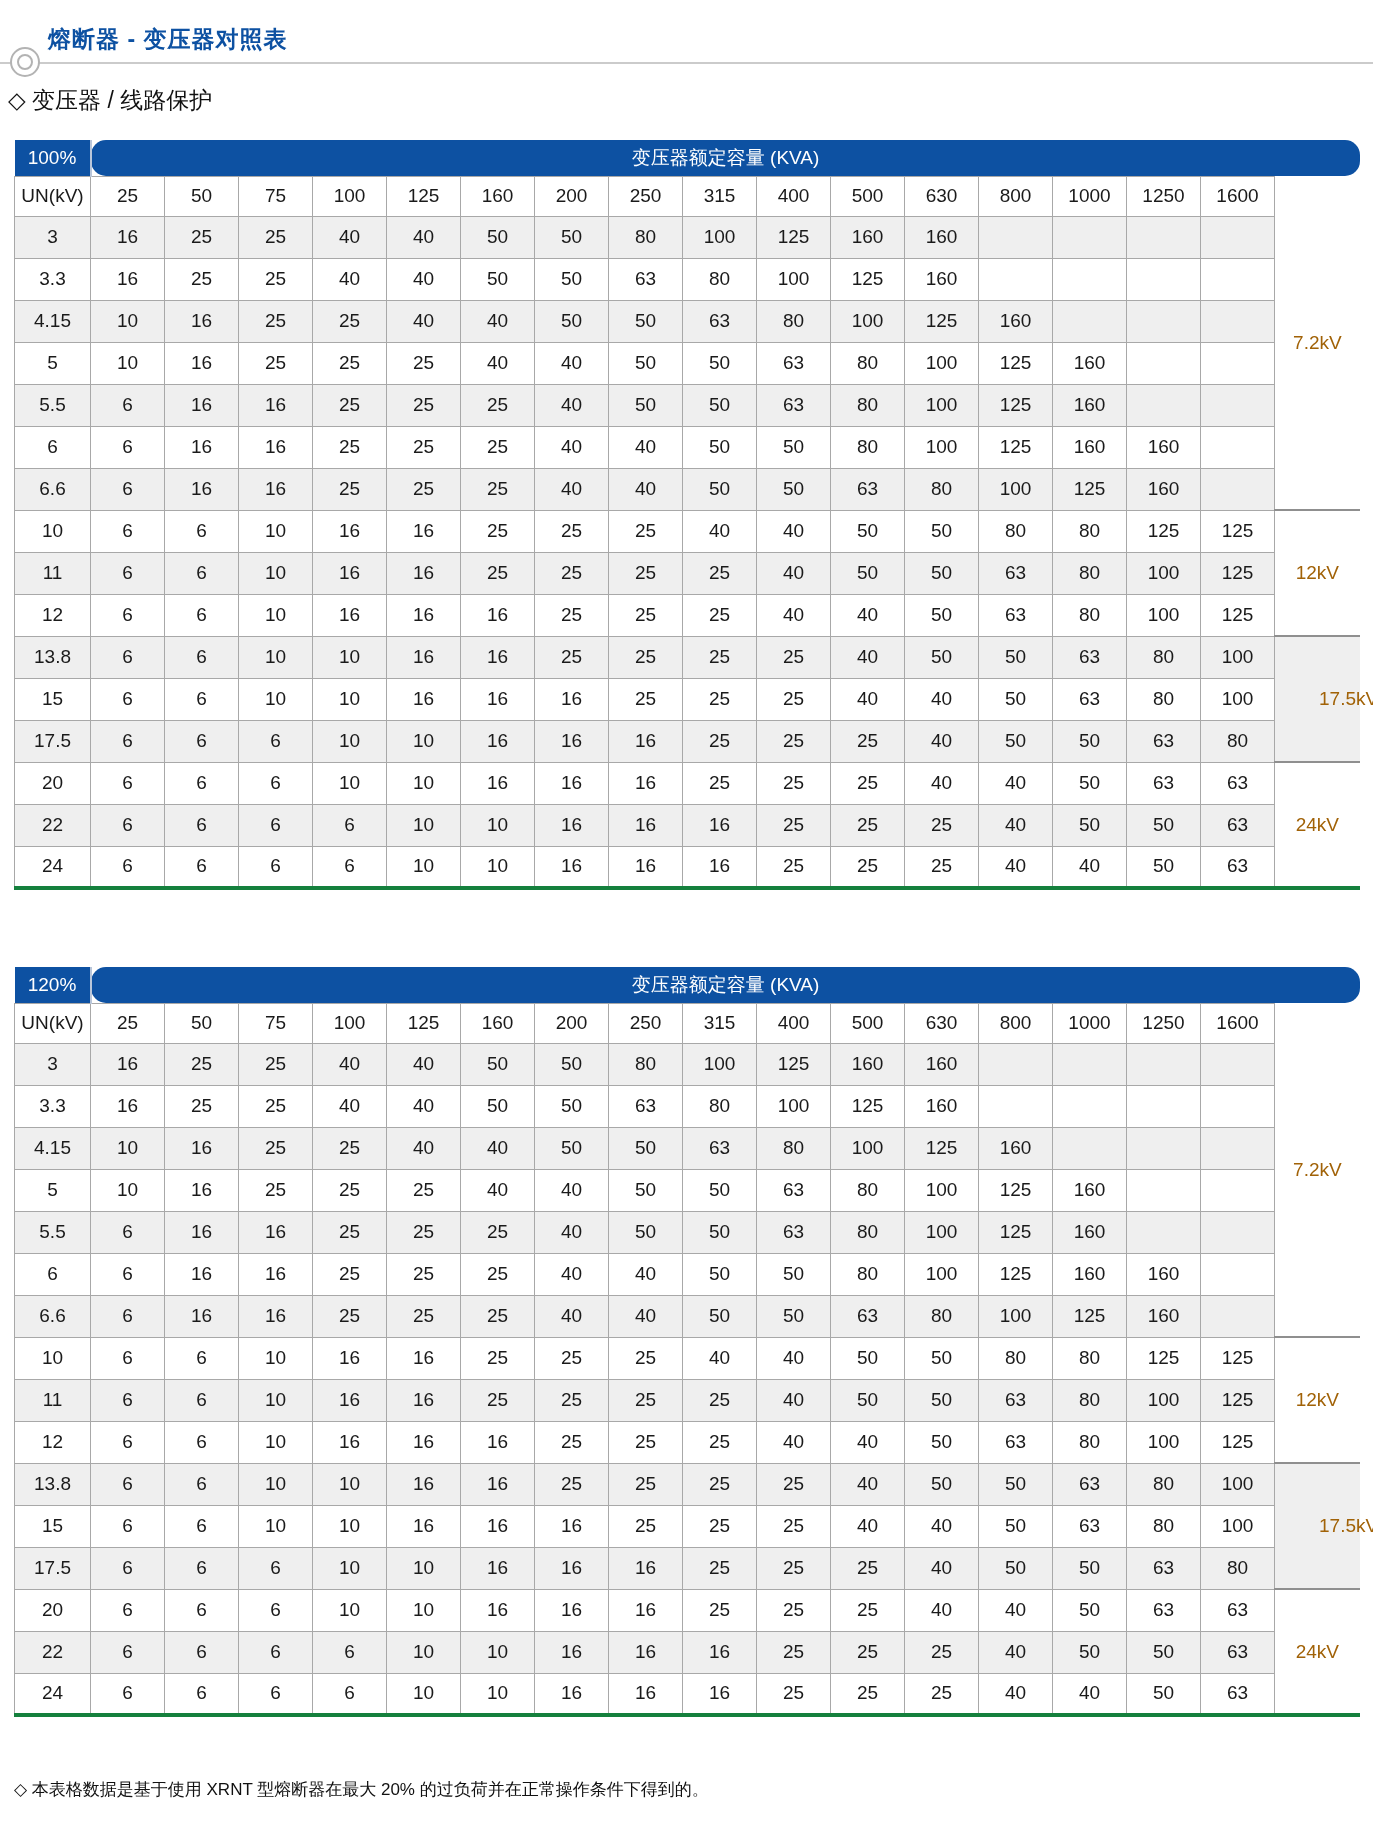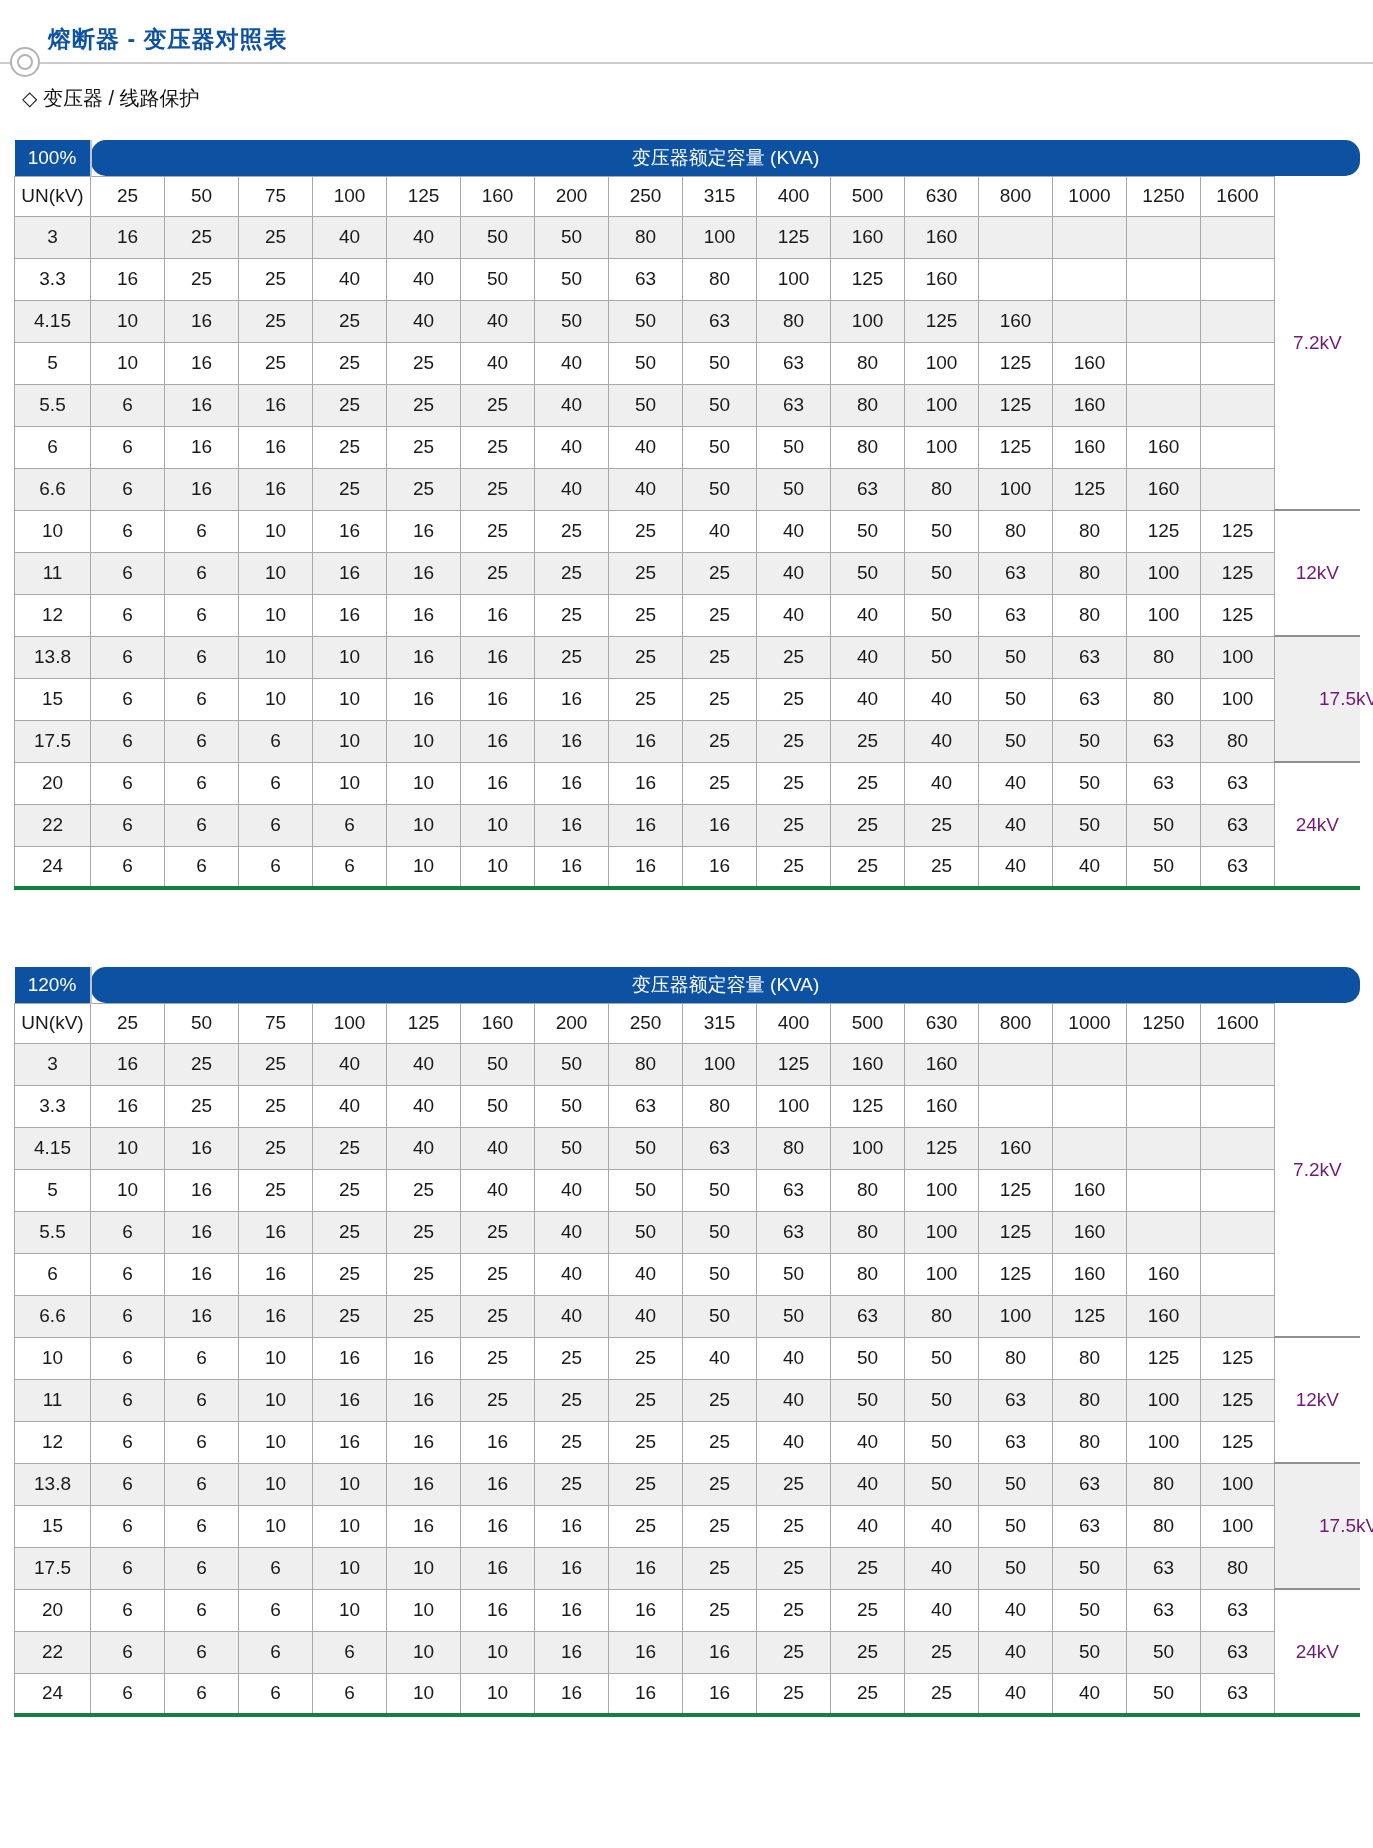--- a/index.html
+++ b/index.html
@@ -14,21 +14,21 @@
     position:absolute;left:48px;top:24px;margin:0;
     font-size:23px;font-weight:bold;color:#0d51a2;letter-spacing:1px;
   }
   .rule-row{position:absolute;left:0;top:62px;width:1373px;height:2px;background:#cbcbcb;}
   .ring{
     position:absolute;left:10px;top:-15px;width:26px;height:26px;
     border:2px solid #b3b3b3;border-radius:50%;background:#ffffff;
     display:flex;align-items:center;justify-content:center;
   }
   .ring::after{content:"";width:12px;height:12px;border:2px solid #b3b3b3;border-radius:50%;}
-  .section-label{position:absolute;left:22px;top:85px;font-size:20px;color:#111;}
+  .section-label{position:absolute;left:8px;top:85px;font-size:23px;color:#111;}
 
   
   .table-wrap{position:absolute;left:14px;}
   .table-wrap.t0{top:140px;}
   .table-wrap.t1{top:967px;}
 
   table.cmp-table{
     border-collapse:collapse;table-layout:fixed;width:1345px;
     border-bottom:4px solid #15803d;
   }
@@ -39,21 +39,21 @@
 
   tr.hdr-row{height:36px;}
   .pct-cell{background:#0d51a2;color:#ffffff;border-right:2px solid #b9c6da;}
   .cap-cell{background:#0d51a2;color:#ffffff;border-radius:15px;}
 
   tr.un-row{height:40px;padding-left:8px;}
   tr.data-rows{height:42px;}
   .cmp-table td.b{border:1px solid #a8a8a8;background:#ffffff;}
   tr.alt td.b{background:#efefef;}
 
-  .kv-cell{border-left:1px solid #a8a8a8;background:#ffffff;color:#701a75;}
+  .kv-cell{border-left:1px solid #a8a8a8;background:#ffffff;color:#a16207;}
   .kv-cell.shaded{background:#efefef;padding-left:44px;}
   tr.group-start td{border-top:2px solid #8f8f8f;}
 
   
   .footnote{position:absolute;left:14px;top:1778px;font-size:17px;color:#111;}
 </style>
 </head>
 <body>
 
 <div class="page">
@@ -775,14 +775,15 @@
             <td class="b">25</td>
             <td class="b">40</td>
             <td class="b">40</td>
             <td class="b">50</td>
             <td class="b">63</td>
           </tr>
         </tbody>
       </table>
     </div>
 
+  <div class="footnote">◇ 本表格数据是基于使用 XRNT 型熔断器在最大 20% 的过负荷并在正常操作条件下得到的。</div>
 
 </div>
 
 </body></html>

